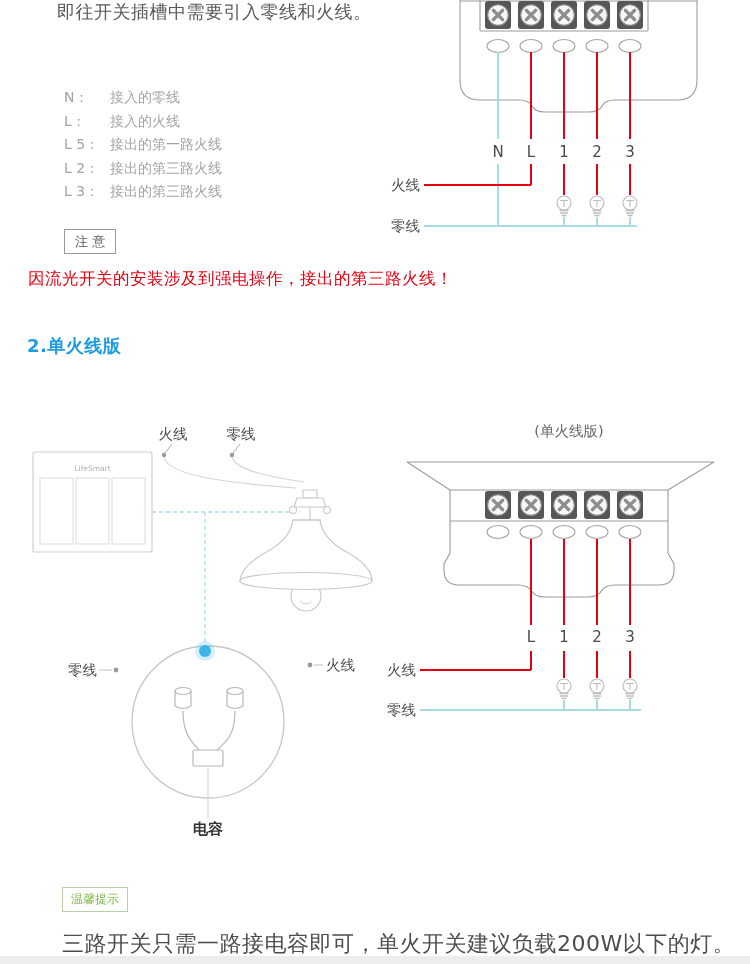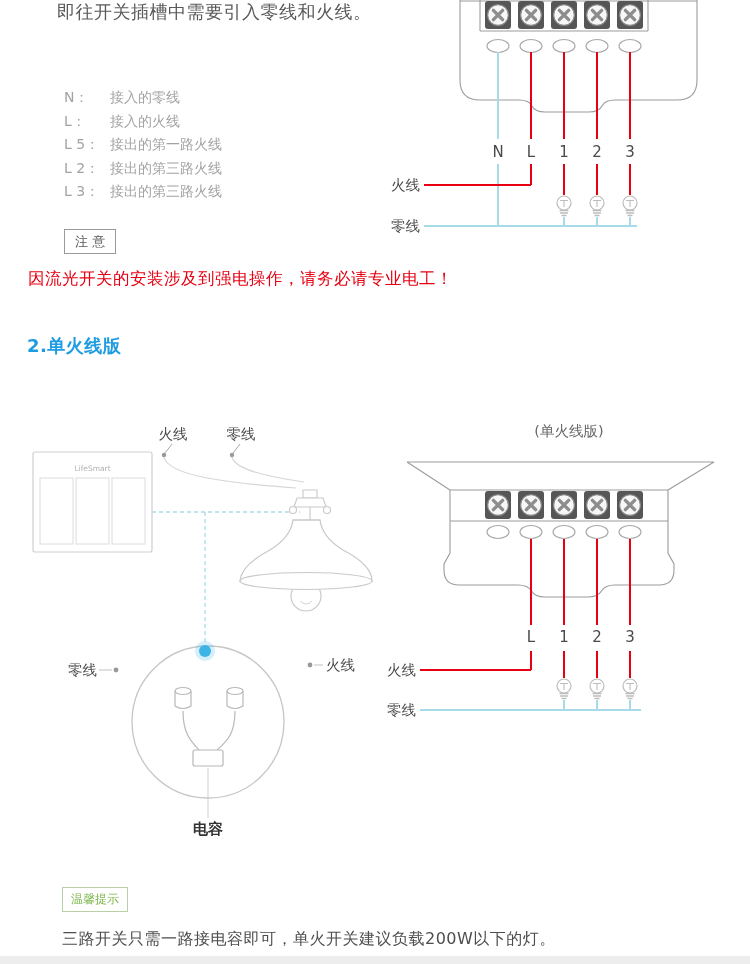--- a/index.html
+++ b/index.html
@@ -15,21 +15,21 @@
   .notice-box {
     left:64px; top:229px; border:1px solid #9a9a9a; color:#595959;
     font-size:13px; padding:3px 10px; line-height:17px;
   }
   .warning { left:28px; top:268px; font-size:16.5px; color:#e60012; letter-spacing:0.5px; }
   .heading2 { left:27px; top:334px; font-size:18px; color:#1e9ce2; font-weight:700; letter-spacing:0.5px; }
   .tip-box {
     left:62px; top:887px; border:1px solid #b9cfa5; color:#7ab648;
     font-size:12px; padding:4px 8px; line-height:15px;
   }
-  .footer-text { left:62px; top:929px; font-size:16px; color:#4d4d4d; letter-spacing:0.5px; }
+  .footer-text { left:62px; top:929px; font-size:22px; color:#4d4d4d; letter-spacing:0.5px; }
   .divider { left:0; top:956px; width:750px; height:8px; background:#ededed; }
   svg text { font-family:"DejaVu Sans","Liberation Sans",sans-serif; }
 </style>
 </head>
 <body>
 
 <div class="page">
 
   <div class="abs intro">
     <div>即往开关插槽中需要引入零线和火线。</div>
@@ -54,21 +54,21 @@
     </div>
     <div class="def-row">
       <span class="def-term">L 3：</span>
       <span class="def-desc">接出的第三路火线</span>
     </div>
   </div>
 
   <div class="abs notice-box">
     <span>注 意</span>
   </div>
-  <div class="abs warning">因流光开关的安装涉及到强电操作，请务必请专业电工！</div>
+  <div class="abs warning">因流光开关的安装涉及到强电操作，接出的第三路火线！</div>
 
   <div class="abs heading2">2.单火线版</div>
 
   <svg class="abs" style="left:380px; top:0;" width="340" height="245" viewBox="0 0 340 245">
     <defs>
       <g id="screwA">
         <rect x="-13" y="-14" width="26" height="28" rx="3" fill="#565656"></rect>
         <circle r="10.3" fill="#f7f7f7" stroke="#8d8d8d" stroke-width="1.1"></circle>
         <path d="M-4.6,-4.6 L4.6,4.6 M-4.6,4.6 L4.6,-4.6" stroke="#8d8d8d" stroke-width="3.4" stroke-linecap="round" fill="none"></path>
       </g>

